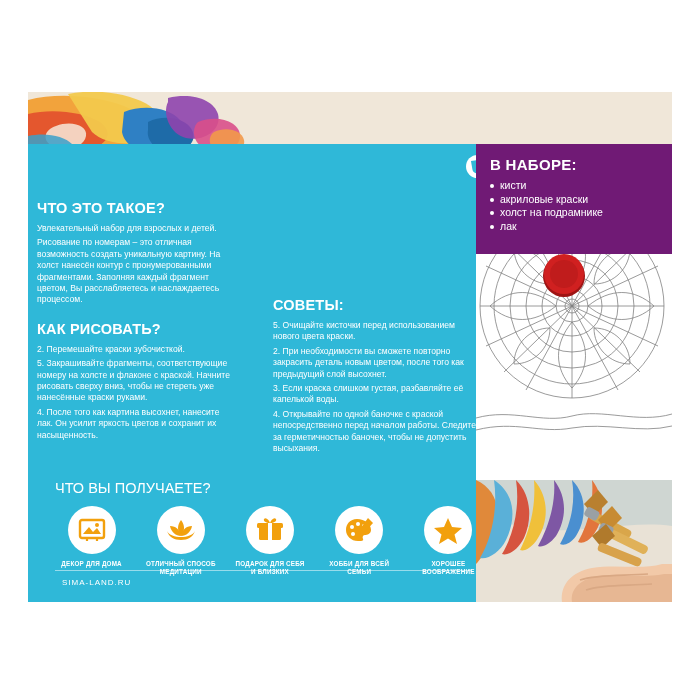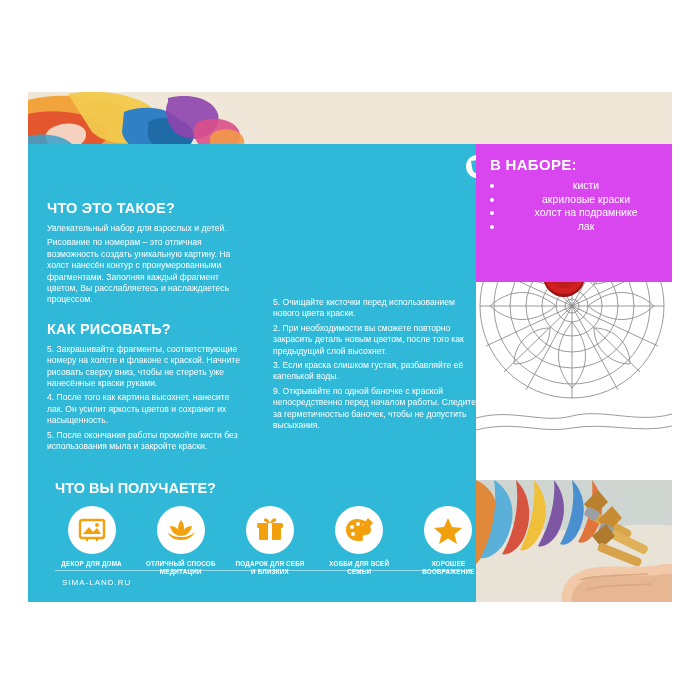--- a/index.html
+++ b/index.html
@@ -40,21 +40,21 @@
     transform:rotate(-10deg);
   }
   .sl-text{color:#fff;font-weight:bold;line-height:11px;font-size:11.5px;letter-spacing:.6px;}
   .divider{width:1px;height:24px;background:rgba(255,255,255,.75);}
   .talant{color:#fff;text-align:left;line-height:12px;}
   .talant .t1{font-size:9.5px;letter-spacing:.8px;}
   .talant .t2{font-size:12.5px;font-weight:bold;letter-spacing:.4px;}
   .talant .t2 i{font-style:italic;font-family:"Liberation Serif",serif;font-weight:normal;}
 
   
-  .col-left{position:absolute;left:19px;top:108px;width:200px;color:#ffffff;}
+  .col-left{position:absolute;left:9px;top:108px;width:200px;color:#ffffff;}
   .col-mid{position:absolute;left:245px;top:205px;width:205px;color:#ffffff;}
   h2.sec{
     font-size:14.5px;font-weight:bold;margin:0 0 7px 0;letter-spacing:.2px;color:#fff;
   }
   p.body,li.body{
     font-size:8.6px;line-height:11.4px;margin:0 0 3px 0;color:#ffffff;
   }
   ol.list,ul.plain{margin:0;padding:0;list-style:none;}
   .gap{height:12px;}
 
@@ -62,30 +62,30 @@
   .panel{
     position:absolute;right:0;top:52px;width:196px;height:458px;background:#ffffff;
     overflow:hidden;
   }
   .mandala{
     position:absolute;left:-4px;top:42px;width:204px;height:250px;opacity:.85;
   }
 
   
   .nabor{
-    position:absolute;right:0;top:52px;width:196px;height:138px;background:#d946ef;
+    position:absolute;right:0;top:52px;width:196px;height:110px;background:#701a75;
     padding:12px 0 0 14px;box-sizing:border-box;color:#fff;
   }
   .nabor h3{margin:0 0 6px 0;font-size:15px;font-weight:bold;letter-spacing:.3px;}
-  .nabor li{font-size:10.5px;line-height:13.5px;list-style:none;position:relative;padding-left:10px;text-align:center;}
+  .nabor li{font-size:10.5px;line-height:13.5px;list-style:none;position:relative;padding-left:10px;}
   .nabor li:before{content:"";position:absolute;left:0;top:5px;width:4px;height:4px;background:#fff;border-radius:50%;}
 
   
   .benefits{position:absolute;left:27px;top:388px;width:430px;}
-  .ben-title{font-size:14.5px;font-weight:bold;color:#fff;margin-bottom:10px;}
+  .ben-title{font-size:14.5px;font-weight:normal;color:#fff;margin-bottom:10px;}
   .ben-row{display:flex;gap:16px;}
   .ben{width:74px;text-align:center;}
   .circle{
     width:48px;height:48px;border-radius:50%;background:#ffffff;margin:0 auto 6px auto;
     display:flex;align-items:center;justify-content:center;
   }
   .ben-label{font-size:6.3px;line-height:8px;color:#fff;font-weight:bold;letter-spacing:.2px;}
 
   
   .footline{position:absolute;left:27px;right:200px;top:478px;height:1px;background:rgba(255,255,255,.5);}
@@ -137,32 +137,33 @@
       </div>
     </div>
 
     <div class="col-left">
       <h2 class="sec">ЧТО ЭТО ТАКОЕ?</h2>
       <p class="body">Увлекательный набор для взрослых и детей.</p>
       <p class="body">Рисование по номерам – это отличная возможность создать уникальную картину. На холст нанесён контур с пронумерованными фрагментами. Заполняя каждый фрагмент цветом, Вы расслабляетесь и наслаждаетесь процессом.</p>
       <div class="gap"></div>
       <h2 class="sec">КАК РИСОВАТЬ?</h2>
       <ol class="list">
+        <li class="body">2. Перемешайте краски зубочисткой.</li>
         <li class="body">5. Закрашивайте фрагменты, соответствующие номеру на холсте и флаконе с краской. Начните рисовать сверху вниз, чтобы не стереть уже нанесённые краски руками.</li>
         <li class="body">4. После того как картина высохнет, нанесите лак. Он усилит яркость цветов и сохранит их насыщенность.</li>
-        <li class="body">5. После окончания работы промойте кисти без использования мыла и закройте краски.</li>
       </ol>
     </div>
 
     <div class="col-mid">
+      <h2 class="sec">СОВЕТЫ:</h2>
       <ul class="plain">
         <li class="body">5. Очищайте кисточки перед использованием нового цвета краски.</li>
         <li class="body">2. При необходимости вы сможете повторно закрасить деталь новым цветом, после того как предыдущий слой высохнет.</li>
         <li class="body">3. Если краска слишком густая, разбавляйте её капелькой воды.</li>
-        <li class="body">9. Открывайте по одной баночке с краской непосредственно перед началом работы. Следите за герметичностью баночек, чтобы не допустить высыхания.</li>
+        <li class="body">4. Открывайте по одной баночке с краской непосредственно перед началом работы. Следите за герметичностью баночек, чтобы не допустить высыхания.</li>
       </ul>
     </div>
 
     <div class="panel">
       <svg class="mandala" viewBox="0 0 204 250">
         <g stroke="#6b6b6b" stroke-width="0.8" fill="none">
           <circle cx="100" cy="120" r="92"></circle>
           <circle cx="100" cy="120" r="78"></circle>
           <circle cx="100" cy="120" r="62"></circle>
           <circle cx="100" cy="120" r="46"></circle>

